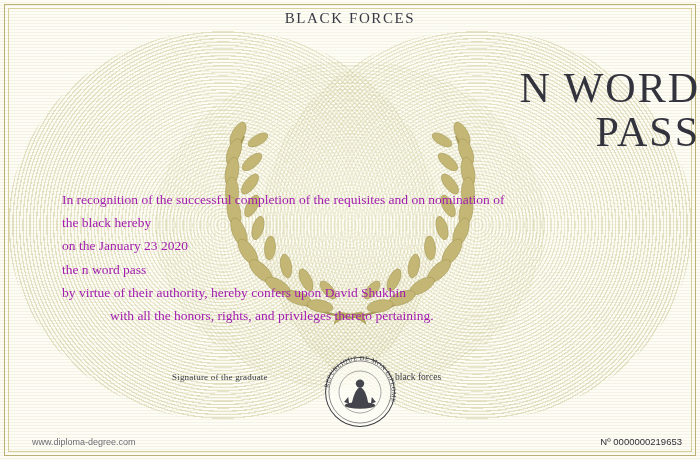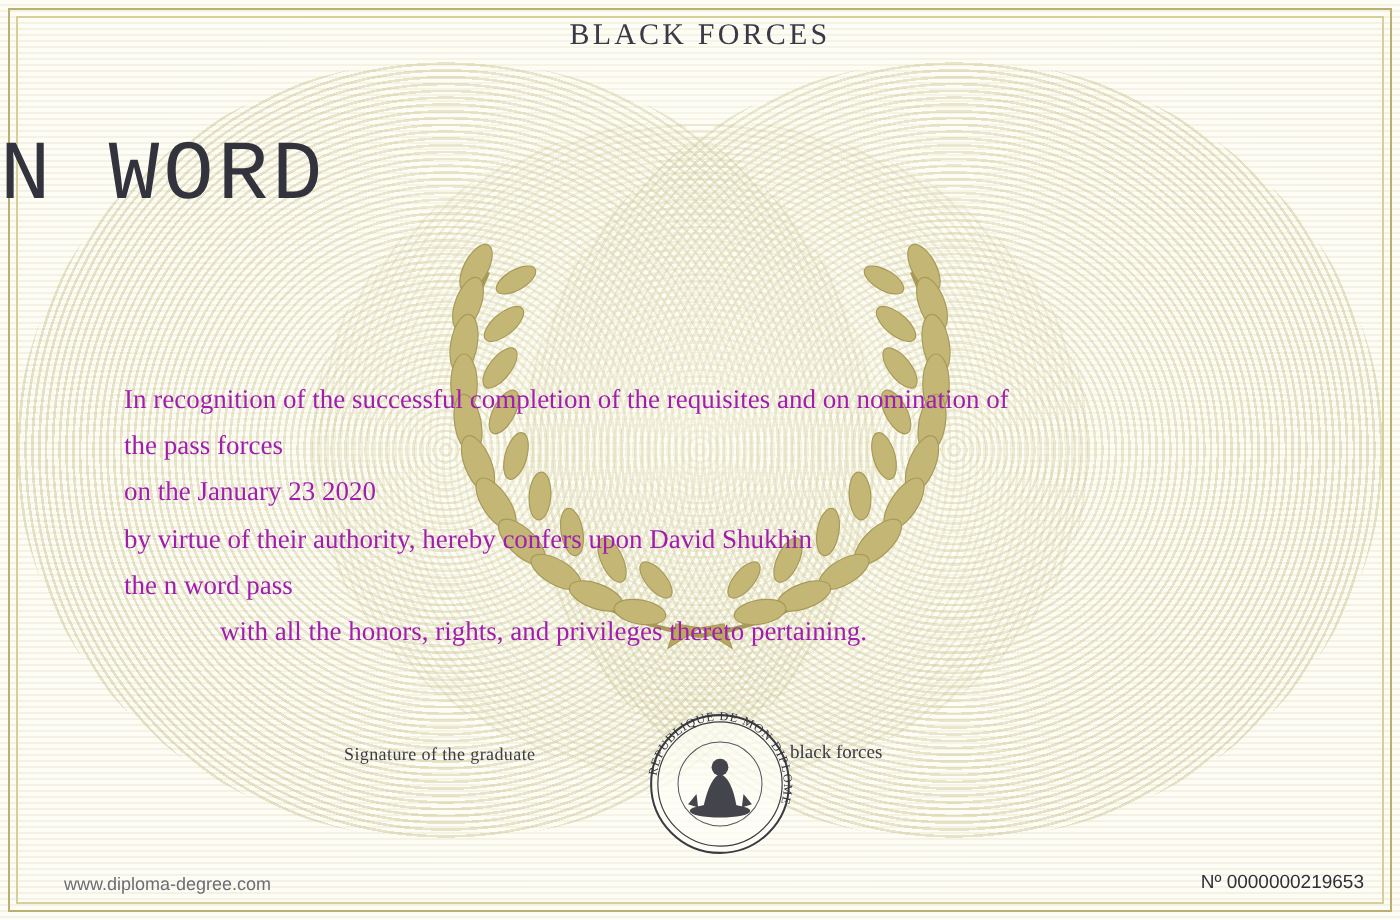--- a/index.html
+++ b/index.html
@@ -115,26 +115,26 @@
     width: 300px;
     height: 230px;
     pointer-events: none;
   }
 
   
   .title {
     position: absolute;
     top: 66px;
     left: 0; right: 0;
-    text-align: left;
+    text-align: right;
     font-size: 42px;
     line-height: 1.05;
     color: #33333d;
     letter-spacing: 2px;
-    font-family: Liberation Mono, monospace;
+    font-family: Liberation Serif, serif;
   }
   .title .line2 { display: block; }
 
   
   .body-text {
     position: absolute;
     left: 62px;
     top: 188px;
     width: 580px;
     font-size: 13.5px;
@@ -259,28 +259,29 @@
         <ellipse cx="128" cy="194" rx="11" ry="5" transform="rotate(-130 128 194)"></ellipse>
       </g>
 
       <path d="M150 218 l -16 10 l 4 -12 z" fill="#b8a95f"></path>
       <path d="M150 218 l 16 10 l -4 -12 z" fill="#b8a95f"></path>
     </g>
   </svg>
 
   <div class="title">
     <span>N WORD</span>
+    <span class="line2">PASS</span>
   </div>
 
   <div class="body-text">
     <p>In recognition of the successful completion of the requisites and on nomination of</p>
-    <p>the pass forces</p>
+    <p>the black hereby</p>
     <p>on the January 23 2020</p>
+    <p>the n word pass</p>
     <p>by virtue of their authority, hereby confers upon David Shukhin</p>
-    <p>the n word pass</p>
     <p class="closing">with all the honors, rights, and privileges thereto pertaining.</p>
   </div>
 
   <div class="sig-left">Signature of the graduate</div>
   <div class="sig-right">black forces</div>
 
   <svg class="seal" viewBox="0 0 100 100">
     <defs>
       <path id="sealArc" d="M 50,50 m -38,0 a 38,38 0 1,1 76,0 a 38,38 0 1,1 -76,0"></path>
     </defs>

